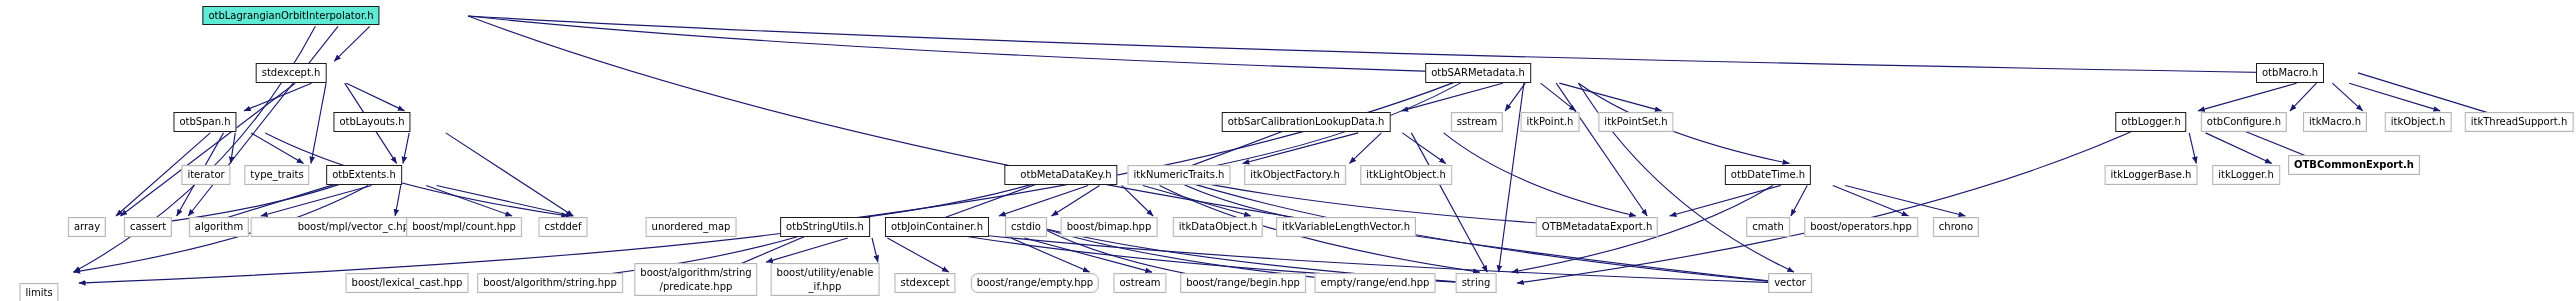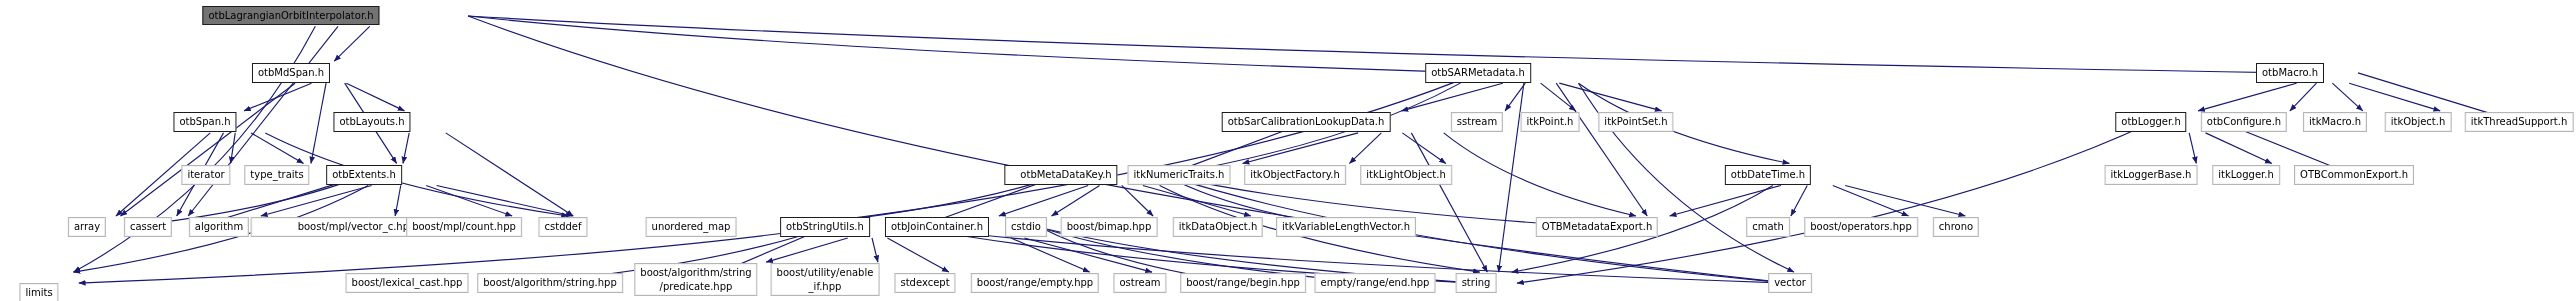--- a/index.html
+++ b/index.html
@@ -25,21 +25,21 @@
     font-size: 10px;
     line-height: 13.5px;
     padding: 2.1px 5px;
     white-space: pre;
     text-align: center;
     box-sizing: border-box;
     cursor: pointer;
   }
   .node.external { border: 0.7px solid #b5b5b5; box-shadow: 0 0 0 0.7px #efefef inset; }
   .node.internal { border: 1.4px solid #1c1c1c; }
-  .node.root     { border: 1.4px solid #1c1c1c; background: #737373; }
+  .node.root     { border: 1.4px solid #1c1c1c; background: #5eead4; }
   .edge { fill: none; stroke: #191970; stroke-width: 1.6px; }
 </style>
 </head>
 <body>
 
 <div id="canvas">
   <svg id="edges" width="2576" height="302" viewBox="0 0 3627 425" xmlns="http://www.w3.org/2000/svg">
     <defs>
       <marker id="arrowhead" markerWidth="11" markerHeight="9" refX="9.5" refY="4" orient="auto" markerUnits="userSpaceOnUse">
         <path d="M0,0 L10,4 L0,8 z" fill="#191970"></path>
@@ -121,21 +121,21 @@
         <path d="M3307.6,117 L3435.76,156" class="edge" marker-end="url(#arrowhead)"></path>
         <path d="M3320,102.5 L3545,171.5" class="edge" marker-end="url(#arrowhead)"></path>
         <path d="M3082.3,187 L3092.38,230" class="edge" marker-end="url(#arrowhead)"></path>
         <path d="M3105.4,187 L3198.64,230" class="edge" marker-end="url(#arrowhead)"></path>
         <path d="M3130,172.5 L3312,245.5" class="edge" marker-end="url(#arrowhead)"></path>
         <path d="M3029,172.5 Q2716.45,319.4 2136,398.5" class="edge" marker-end="url(#arrowhead)"></path>
       </g>
   </svg>
   <div id="nodes">
       <div class="node root" style="left: 291px; top: 5.7px;"><span>otbLagrangianOrbitInterpolator.h</span></div>
-      <div class="node internal" style="left: 291px; top: 63px;"><span>otbMdSpan.h</span></div>
+      <div class="node internal" style="left: 291px; top: 63px;"><span>stdexcept.h</span></div>
       <div class="node internal" style="left: 1478px; top: 63px;"><span>otbSARMetadata.h</span></div>
       <div class="node internal" style="left: 2290px; top: 63px;"><span>otbMacro.h</span></div>
       <div class="node internal" style="left: 205px; top: 112px;"><span>otbSpan.h</span></div>
       <div class="node internal" style="left: 372px; top: 112px;"><span>otbLayouts.h</span></div>
       <div class="node internal" style="left: 1306px; top: 112px;"><span>otbSarCalibrationLookupData.h</span></div>
       <div class="node external" style="left: 1477px; top: 112px;"><span>sstream</span></div>
       <div class="node external" style="left: 1550px; top: 112px;"><span>itkPoint.h</span></div>
       <div class="node external" style="left: 1636px; top: 112px;"><span>itkPointSet.h</span></div>
       <div class="node internal" style="left: 2151px; top: 112px;"><span>otbLogger.h</span></div>
       <div class="node external" style="left: 2244px; top: 112px;"><span>otbConfigure.h</span></div>
@@ -145,21 +145,21 @@
       <div class="node external" style="left: 206px; top: 165px;"><span>iterator</span></div>
       <div class="node external" style="left: 277px; top: 165px;"><span>type_traits</span></div>
       <div class="node internal" style="left: 364px; top: 165px;"><span>otbExtents.h</span></div>
       <div class="node internal" style="left: 1061px; top: 165px; padding-left: 15px;"><span>otbMetaDataKey.h</span></div>
       <div class="node external" style="left: 1179px; top: 165px;"><span>itkNumericTraits.h</span></div>
       <div class="node external" style="left: 1295px; top: 165px;"><span>itkObjectFactory.h</span></div>
       <div class="node external" style="left: 1406px; top: 165px;"><span>itkLightObject.h</span></div>
       <div class="node internal" style="left: 1768px; top: 165px;"><span>otbDateTime.h</span></div>
       <div class="node external" style="left: 2151px; top: 165px;"><span>itkLoggerBase.h</span></div>
       <div class="node external" style="left: 2246px; top: 165px; text-align: right;"><span>itkLogger.h</span></div>
-      <div class="node external" style="left: 2354px; top: 165px;"><span>OTBCommonExport.h</span></div>
+      <div class="node external" style="left: 2354px; top: 155px; font-weight: bold;"><span>OTBCommonExport.h</span></div>
       <div class="node external" style="left: 87px; top: 217px;"><span>array</span></div>
       <div class="node external" style="left: 148px; top: 217px;"><span>cassert</span></div>
       <div class="node external" style="left: 219px; top: 217px;"><span>algorithm</span></div>
       <div class="node external" style="left: 336px; top: 217px; padding-left: 46px;"><span>boost/mpl/vector_c.hpp</span></div>
       <div class="node external" style="left: 464px; top: 217px;"><span>boost/mpl/count.hpp</span></div>
       <div class="node external" style="left: 563px; top: 217px;"><span>cstddef</span></div>
       <div class="node external" style="left: 691px; top: 217px;"><span>unordered_map</span></div>
       <div class="node internal" style="left: 825px; top: 217px;"><span>otbStringUtils.h</span></div>
       <div class="node internal" style="left: 937px; top: 217px;"><span>otbJoinContainer.h</span></div>
       <div class="node external" style="left: 1026px; top: 217px;"><span>cstdio</span></div>
@@ -171,21 +171,21 @@
       <div class="node external" style="left: 1861px; top: 217px;"><span>boost/operators.hpp</span></div>
       <div class="node external" style="left: 1956px; top: 217px;"><span>chrono</span></div>
       <div class="node external" style="left: 39px; top: 283px;"><span>limits</span></div>
       <div class="node external" style="left: 407px; top: 273px;"><span>boost/lexical_cast.hpp</span></div>
       <div class="node external" style="left: 550px; top: 273px;"><span>boost/algorithm/string.hpp</span></div>
       <div class="node external" style="left: 696px; top: 263px;"><span>boost/algorithm/string
 /predicate.hpp</span></div>
       <div class="node external" style="left: 825px; top: 263px;"><span>boost/utility/enable
 _if.hpp</span></div>
       <div class="node external" style="left: 925px; top: 273px;"><span>stdexcept</span></div>
-      <div class="node external" style="left: 1035px; top: 273px;"><span>boost/range/empty.hpp</span></div>
+      <div class="node external" style="left: 1035px; top: 273px; border-radius: 7px;"><span>boost/range/empty.hpp</span></div>
       <div class="node external" style="left: 1140px; top: 273px;"><span>ostream</span></div>
       <div class="node external" style="left: 1243px; top: 273px;"><span>boost/range/begin.hpp</span></div>
       <div class="node external" style="left: 1375px; top: 273px;"><span>empty/range/end.hpp</span></div>
       <div class="node external" style="left: 1476px; top: 273px; text-align: right;"><span>string</span></div>
       <div class="node external" style="left: 1790px; top: 273px;"><span>vector</span></div>
     </div>
 </div>
 
 
 </body></html>

